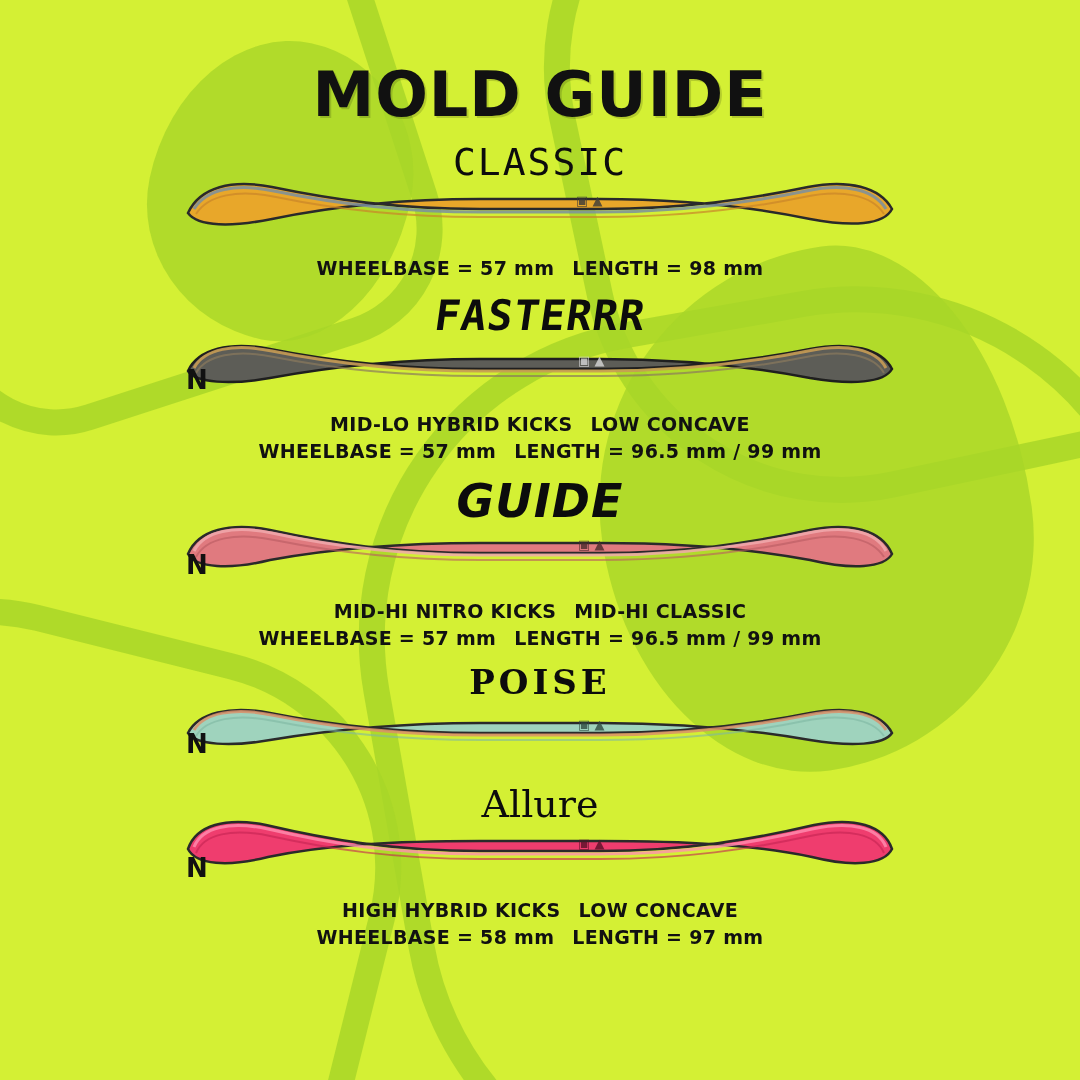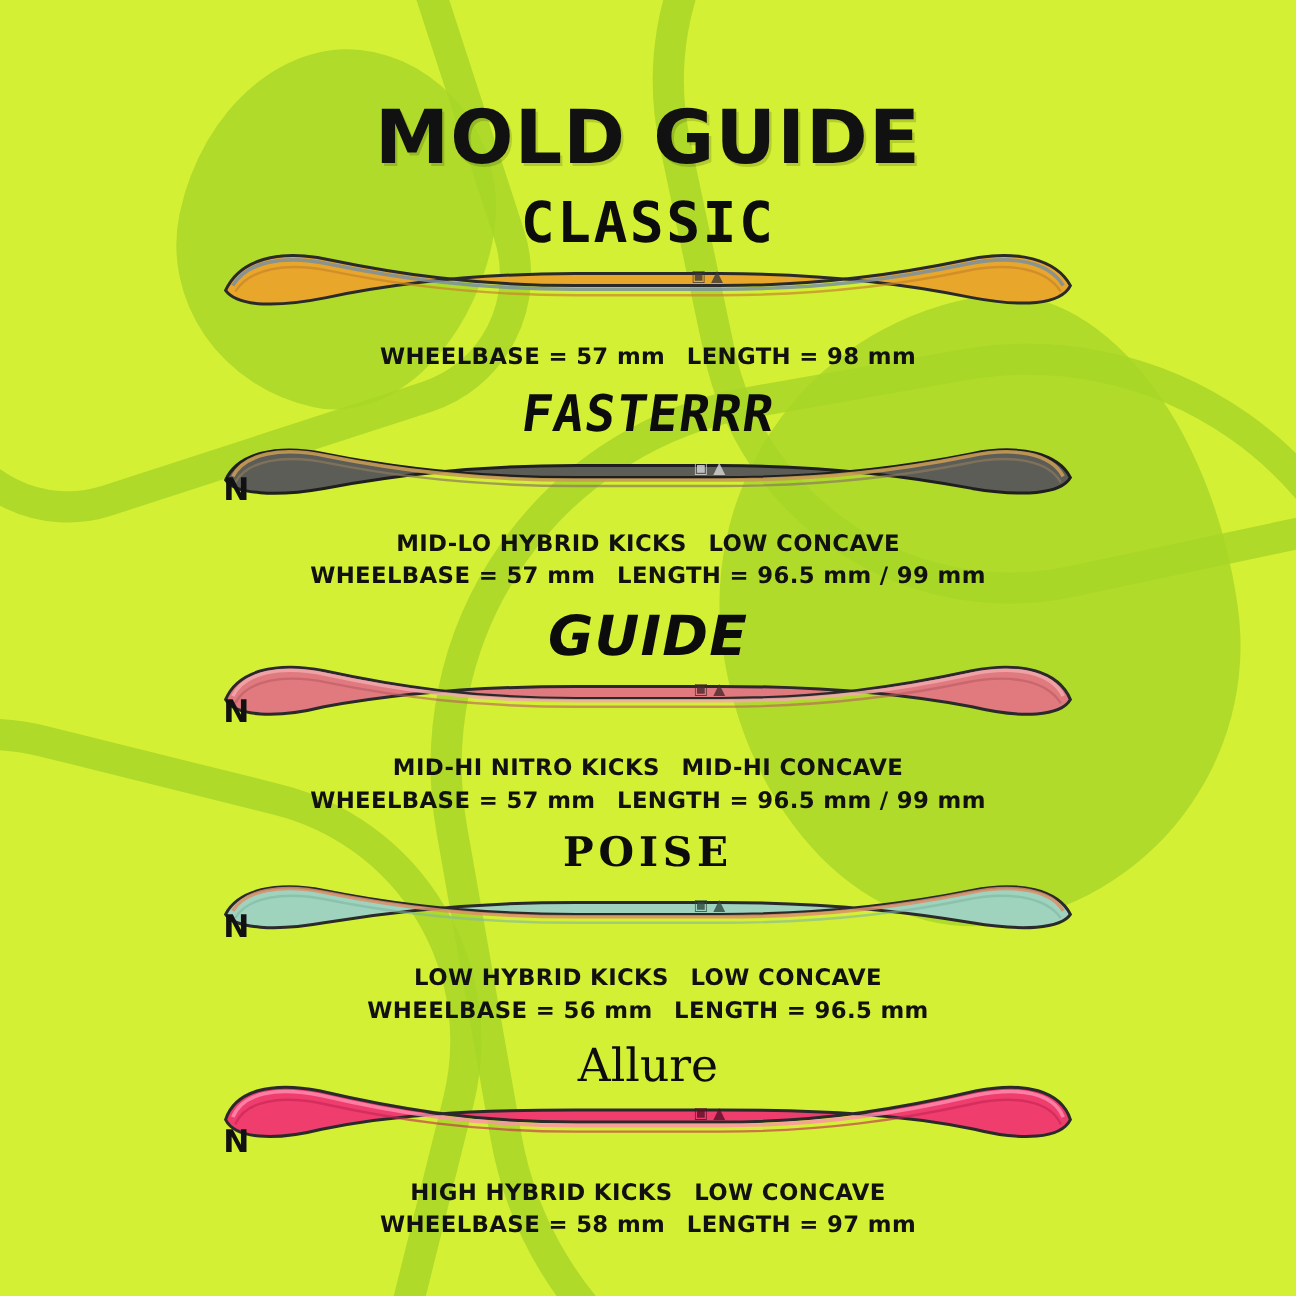--- a/index.html
+++ b/index.html
@@ -43,38 +43,38 @@
   }
 
   .content { position: relative; z-index: 5; width: 100%; height: 100%; }
 
   .title {
     text-align: center;
     font-size: 62px;
     font-weight: 900;
     letter-spacing: 1px;
     color: #111;
-    padding-top: 78px;
+    padding-top: 58px;
     font-family: "DejaVu Sans", sans-serif;
     text-shadow: 2px 2px 0 rgba(0,0,0,0.15);
   }
 
   .model { position: relative; margin-top: 12px; }
 
   .model-name {
     text-align: center;
     color: #0c0c0c;
     line-height: 1;
     position: relative;
     z-index: 6;
   }
   .name-classic {
     font-family: "DejaVu Sans Mono", monospace;
-    font-size: 47px;
-    font-weight: 700;
+    font-size: 38px;
+    font-weight: 400;
     letter-spacing: 2px;
   }
   .name-faster {
     font-family: "DejaVu Sans Mono", monospace;
     font-size: 42px;
     font-weight: 700;
     letter-spacing: 1px;
     transform: skewX(-8deg);
     display: inline-block;
   }
@@ -193,49 +193,41 @@
         <div class="n-mark" style="top:42px">N</div>
         <svg class="deck-svg" width="720" height="90" viewBox="0 0 720 90">
           <path d="M8,46 C18,22 50,14 90,22 C150,35 215,45 300,45 L420,45 C505,45 570,35 630,22 C670,14 702,22 712,46 C704,60 672,62 630,52 C572,41 505,35 420,35 L300,35 C215,35 150,41 90,52 C50,62 16,60 8,46 Z" fill="#e07a7f" stroke="#2a2a2a" stroke-width="2.5"></path>
           <path d="M14,43 C24,23 54,17 92,25 C152,38 216,47 300,47 L420,47 C504,47 568,38 628,25 C666,17 696,23 706,43" fill="none" stroke="#f0a9ad" stroke-width="3" opacity="0.85"></path>
           <path d="M16,49 C26,30 56,24 94,32 C154,44 217,52 300,52 L420,52 C503,52 566,44 624,32 C662,24 692,30 704,49" fill="none" stroke="#b85a60" stroke-width="2" opacity="0.6"></path>
           <text x="398" y="41" font-family="DejaVu Serif, serif" font-size="13" fill="#4a2a2c" opacity="0.8">▣ ▲</text>
         </svg>
       </div>
       <div class="specs">
         <div class="row">
-          <span>MID-HI NITRO KICKS</span><span class="gap"></span><span>MID-HI CONCAVE</span>
+          <span>MID-HI NITRO KICKS</span><span class="gap"></span><span>MID-HI CLASSIC</span>
         </div>
         <div class="row">
           <span>WHEELBASE = 57 mm</span><span class="gap"></span><span>LENGTH = 96.5 mm / 99 mm</span>
         </div>
       </div>
     </div>
 
     <div class="model">
       <div class="model-name">
         <span class="name-poise">POISE</span>
       </div>
       <div class="deck-wrap">
         <div class="n-mark" style="top:46px">N</div>
         <svg class="deck-svg" width="720" height="90" viewBox="0 0 720 90">
           <path d="M8,50 C18,30 50,22 90,30 C150,42 215,50 300,50 L420,50 C505,50 570,42 630,30 C670,22 702,30 712,50 C704,62 672,64 630,57 C572,47 505,40 420,40 L300,40 C215,40 150,47 90,57 C50,64 16,62 8,50 Z" fill="#9fd3bd" stroke="#2a2a2a" stroke-width="2.5"></path>
           <path d="M14,47 C24,30 54,24 92,32 C152,44 216,52 300,52 L420,52 C504,52 568,44 628,32 C666,24 696,30 706,47" fill="none" stroke="#d98f6a" stroke-width="3" opacity="0.85"></path>
           <path d="M16,53 C26,36 56,30 94,38 C154,50 217,57 300,57 L420,57 C503,57 566,50 624,38 C662,30 692,36 704,53" fill="none" stroke="#7fb8a1" stroke-width="2" opacity="0.6"></path>
           <text x="398" y="46" font-family="DejaVu Serif, serif" font-size="13" fill="#2f4a40" opacity="0.8">▣ ▲</text>
         </svg>
       </div>
-      <div class="specs">
-        <div class="row">
-          <span>LOW HYBRID KICKS</span><span class="gap"></span><span>LOW CONCAVE</span>
-        </div>
-        <div class="row">
-          <span>WHEELBASE = 56 mm</span><span class="gap"></span><span>LENGTH = 96.5 mm</span>
-        </div>
-      </div>
     </div>
 
     <div class="model">
       <div class="model-name">
         <span class="name-allure">Allure</span>
       </div>
       <div class="deck-wrap">
         <div class="n-mark" style="top:46px">N</div>
         <svg class="deck-svg" width="720" height="90" viewBox="0 0 720 90">
           <path d="M8,42 C16,18 46,10 86,18 C146,32 212,44 300,44 L420,44 C508,44 574,32 634,18 C674,10 704,18 712,42 C704,58 672,60 632,50 C574,38 508,34 420,34 L300,34 C212,34 146,38 88,50 C48,60 16,58 8,42 Z" fill="#ef3d6e" stroke="#2a2a2a" stroke-width="2.5"></path>

